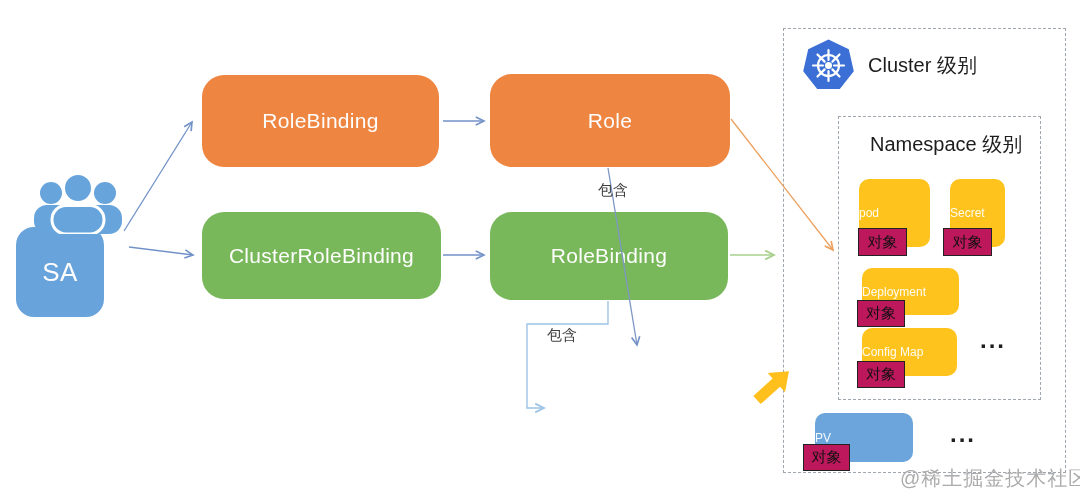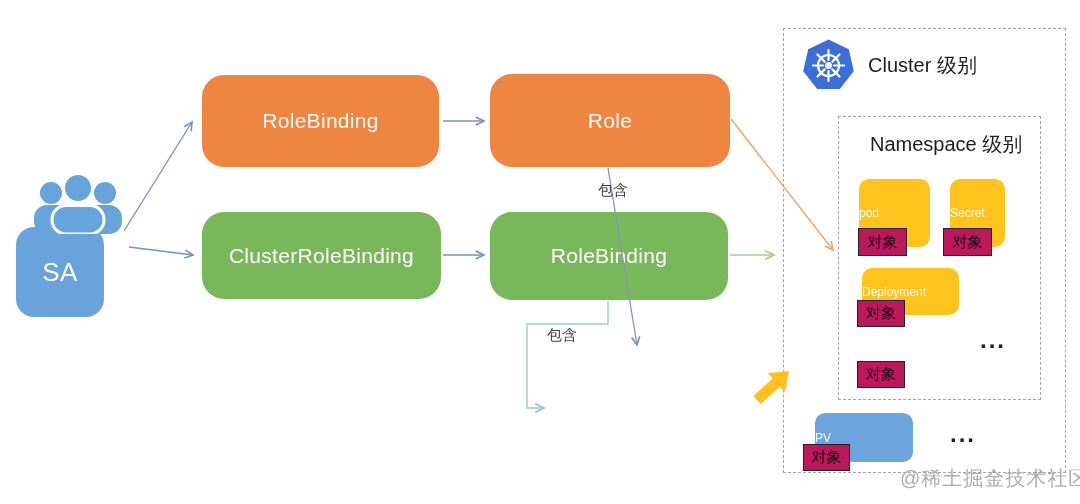--- a/index.html
+++ b/index.html
@@ -97,20 +97,23 @@
 
   <div class="kobj z3" style="left:859px;top:179px;width:71px;height:68px;">
     <span>pod</span>
   </div>
   <div class="kobj z3" style="left:950px;top:179px;width:55px;height:68px;">
     <span>Secret</span>
   </div>
   <div class="kobj z3" style="left:862px;top:268px;width:97px;height:47px;">
     <span>Deployment</span>
   </div>
+  <div class="kobj z3" style="left:862px;top:328px;width:95px;height:48px;">
+    <span>Config Map</span>
+  </div>
 
   <div class="obj-tag" style="left:858px;top:228px;width:47px;height:26px;">对象</div>
   <div class="obj-tag" style="left:943px;top:228px;width:47px;height:26px;">对象</div>
   <div class="obj-tag" style="left:857px;top:300px;width:46px;height:25px;">对象</div>
   <div class="obj-tag" style="left:857px;top:361px;width:46px;height:25px;">对象</div>
   <div class="obj-tag" style="left:803px;top:444px;width:45px;height:25px;">对象</div>
 
   <div class="dots" style="left:980px;top:326px;">...</div>
   <div class="dots" style="left:950px;top:420px;">...</div>
 

